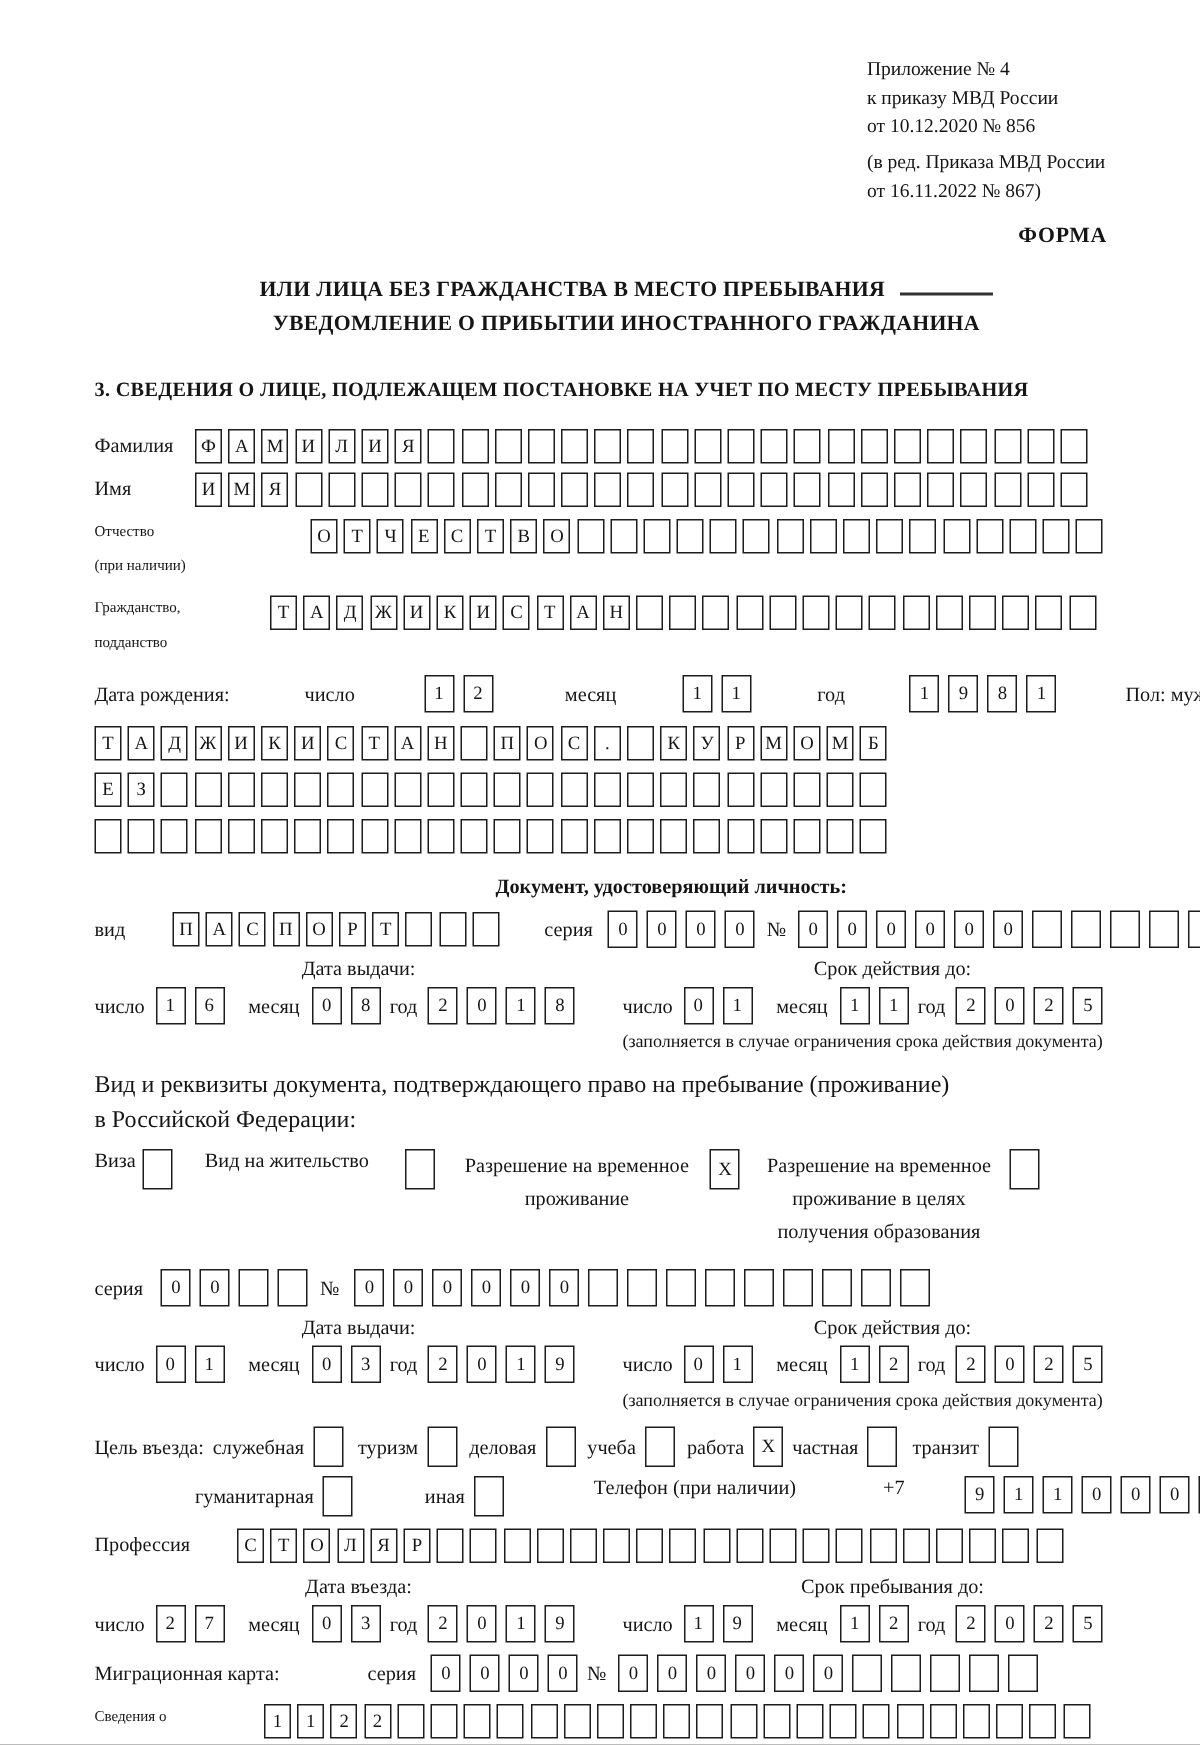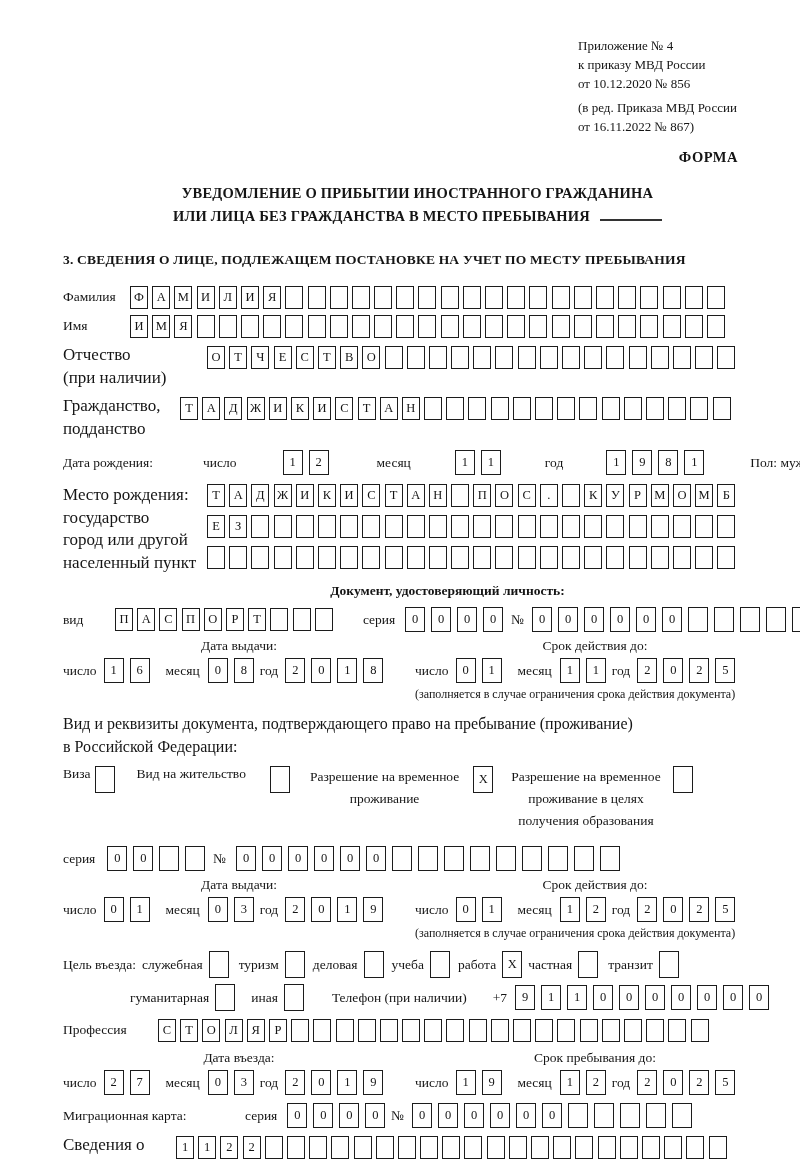--- a/index.html
+++ b/index.html
@@ -27,21 +27,21 @@
   }
   .cb{display:inline-flex;flex:none;}
   .cb .cell{width:18px;height:25px;margin-right:0;}
   .dcells .cell{width:18px;height:23px;margin-right:6px;}
   .mlab{font-size:13.5px;margin:3px 7px 0 0;flex:none;}
   .w67{width:67px;}
   .w117{width:117px;}
   .w144{width:144px;}
   .w95{width:95px;}
   .w113{width:113px;}
-  .lines{line-height:22.5px;font-size:17px;flex:none;}
+  .lines{line-height:22.5px;font-size:10px;flex:none;}
   .stackrows .cells{margin-bottom:8px;display:flex;}
   .center-b{font-weight:bold;font-size:13.5px;text-align:center;margin:4px 0 8px 60px;}
   .datepair{display:flex;margin-top:4px;}
   .dg{flex:none;}
   .dghdr{font-size:13.5px;text-align:center;margin-bottom:4px;}
   .dgrow{display:flex;align-items:center;}
   .dgnote{font-size:12px;margin-top:4px;white-space:nowrap;}
   .intro{font-size:16px;line-height:23px;}
   .permits{display:flex;align-items:flex-start;margin-top:8px;}
   .plabel{font-size:13.5px;text-align:center;line-height:22px;flex:none;}
@@ -59,22 +59,22 @@
       <div>к приказу МВД России</div>
       <div>от 10.12.2020 № 856</div>
       <div class="grp2">(в ред. Приказа МВД России</div>
       <div>от 16.11.2022 № 867)</div>
     </div>
   </div>
 
   <div class="forma">ФОРМА</div>
 
   <div class="title">
+    <div><span>ИЛИ ЛИЦА БЕЗ ГРАЖДАНСТВА В МЕСТО ПРЕБЫВАНИЯ</span><span class="blank-line"></span></div>
     <div>УВЕДОМЛЕНИЕ О ПРИБЫТИИ ИНОСТРАННОГО ГРАЖДАНИНА</div>
-    <div><span>ИЛИ ЛИЦА БЕЗ ГРАЖДАНСТВА В МЕСТО ПРЕБЫВАНИЯ</span><span class="blank-line"></span></div>
   </div>
 
   <div class="sect">3. СВЕДЕНИЯ О ЛИЦЕ, ПОДЛЕЖАЩЕМ ПОСТАНОВКЕ НА УЧЕТ ПО МЕСТУ ПРЕБЫВАНИЯ</div>
 
   <div class="row">
     <span class="lbl w67" style="margin-top:3px;">Фамилия</span>
     <span class="cells">
         <span class="cell">Ф</span>
         <span class="cell">А</span>
         <span class="cell">М</span>
@@ -228,26 +228,20 @@
     <span class="cb" style="margin-left:8px;">
         <span class="cell">X</span>
       </span>
     <span class="lbl" style="margin-left:14px;">женский</span>
     <span class="cb" style="margin-left:16px;">
         <span class="cell"></span>
       </span>
   </div>
 
   <div class="row" style="margin-top:8px;">
-    <span class="lines w144">
-      <span>Место рождения:</span><br>
-      <span>государство</span><br>
-      <span>город или другой</span><br>
-      <span>населенный пункт</span>
-    </span>
     <span class="stackrows">
       <span class="cells">
           <span class="cell">Т</span>
           <span class="cell">А</span>
           <span class="cell">Д</span>
           <span class="cell">Ж</span>
           <span class="cell">И</span>
           <span class="cell">К</span>
           <span class="cell">И</span>
           <span class="cell">С</span>
@@ -554,21 +548,21 @@
         </span>
       </span>
     <span class="opt" style="margin-left:10px;">
         <span class="olab">транзит</span>
         <span class="cb">
           <span class="cell"></span>
         </span>
       </span>
   </div>
 
-  <div class="row" style="align-items:center;margin-top:6px;padding-left:67px;">
+  <div class="row" style="align-items:flex-start;margin-top:6px;padding-left:67px;gap:32px;">
     <span class="opt">
         <span class="olab">гуманитарная</span>
         <span class="cb">
           <span class="cell"></span>
         </span>
       </span>
     <span class="opt" style="margin-left:16px;">
         <span class="olab">иная</span>
         <span class="cb">
           <span class="cell"></span>

